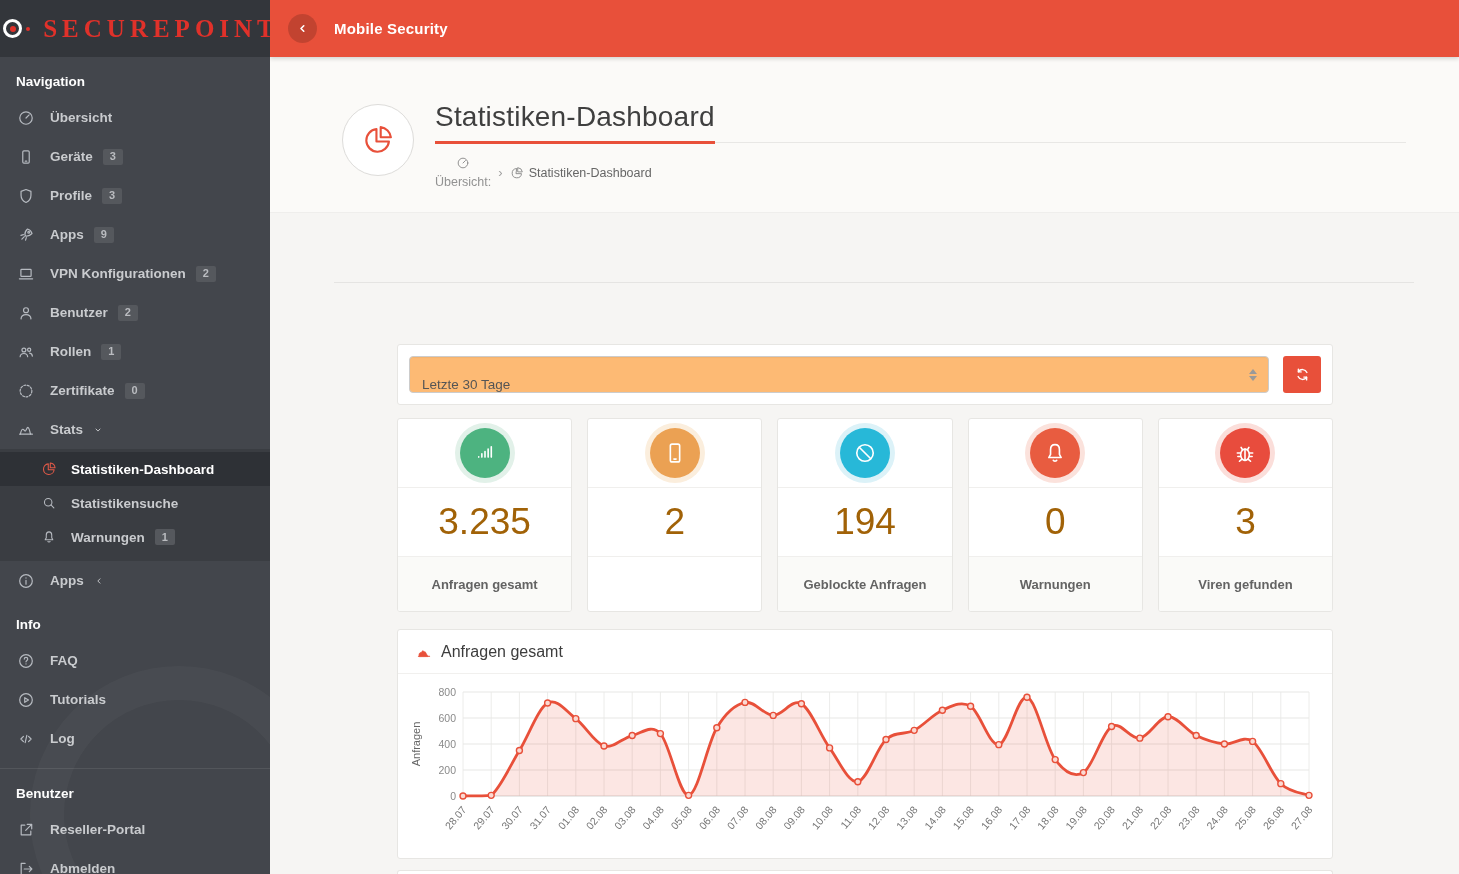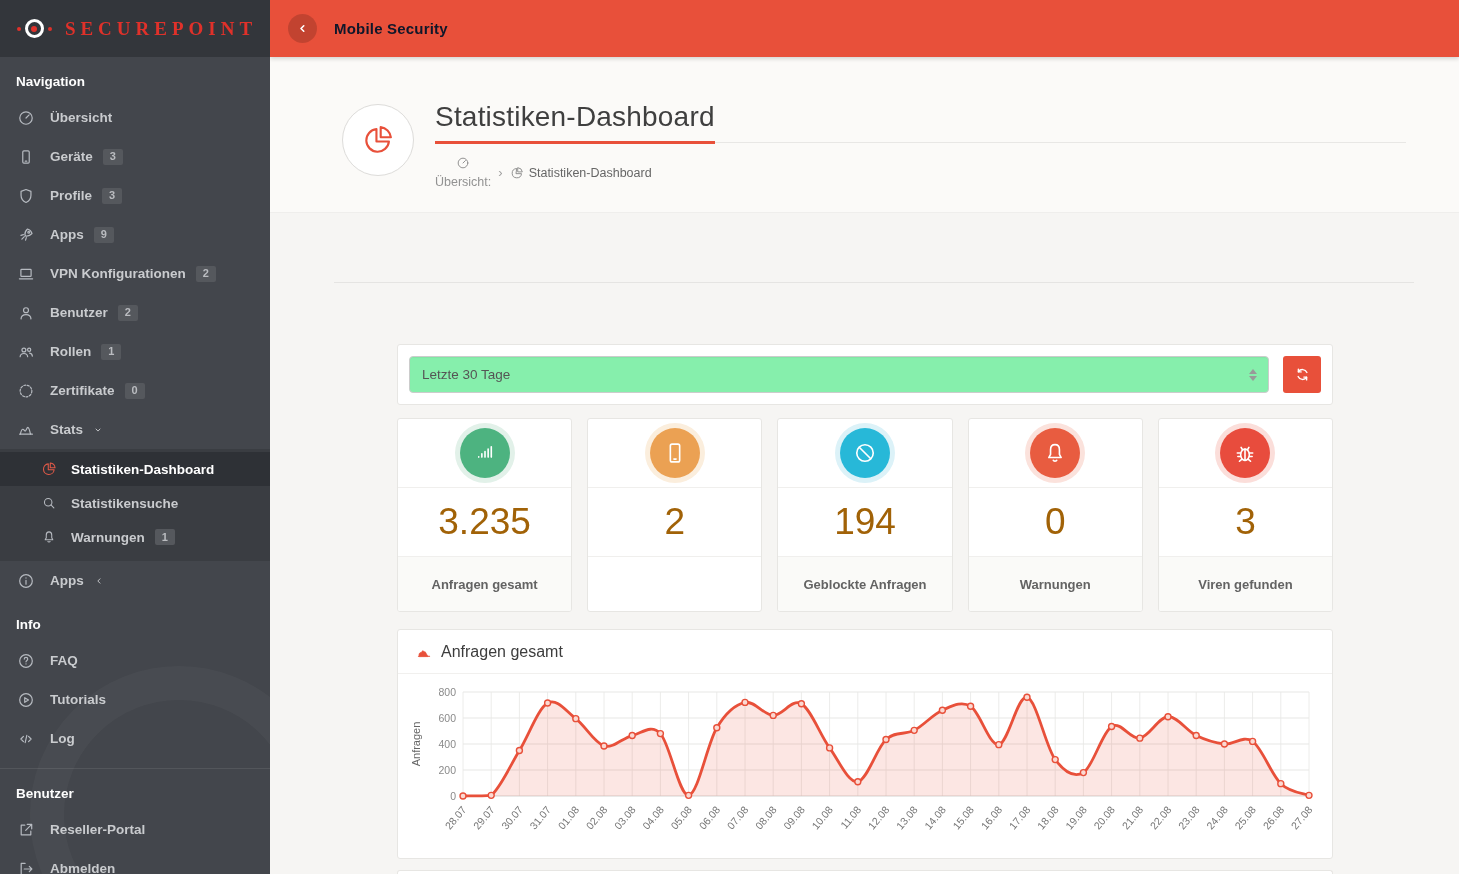--- a/index.html
+++ b/index.html
@@ -9,61 +9,61 @@
     font-family:"Liberation Sans","DejaVu Sans",sans-serif;
     background:#f6f5f3; -webkit-font-smoothing:antialiased;
   }
   
   .sidebar { position:absolute; left:0; top:0; width:270px; height:874px; background:#43464c; overflow:hidden; z-index:5; }
   .logo-band { height:57px; background:#33363b; display:flex; align-items:center; justify-content:center; }
   .logo { display:flex; align-items:center; }
   .logo-dot { width:4px; height:4px; border-radius:50%; background:#e0312a; margin:0 4px; }
   .logo-o { width:19px; height:19px; border:3px solid #fff; border-radius:50%; display:flex; align-items:center; justify-content:center; }
   .logo-o i { width:6px; height:6px; border-radius:50%; background:#e0312a; display:block; }
-  .logo-text { color:#e0312a; font-family:"Liberation Serif","DejaVu Serif",serif; font-size:19px; font-weight:bold; letter-spacing:5px; margin-left:9px; }
+  .logo-text { color:#e0312a; font-family:"Liberation Serif","DejaVu Serif",serif; font-size:25px; font-weight:bold; letter-spacing:5px; margin-left:9px; }
   .sidebar::after { content:''; position:absolute; bottom:-90px; left:30px; width:230px; height:230px; border:34px solid rgba(255,255,255,0.03); border-radius:50%; pointer-events:none; }
   .section-header { padding:17px 16px 9px; color:#fdfdfd; font-size:13.5px; font-weight:bold; }
   .nav-item { height:39px; padding:0 12px 0 17px; display:flex; align-items:center; color:#c9cbce; font-size:13.5px; font-weight:600; cursor:pointer;text-align:right; }
   .nav-icon { width:20px; margin-right:13px; color:#b6bac0; display:flex; align-items:center; }
   .nav-icon svg { width:18px; height:18px; }
   .nav-label { white-space:nowrap; }
   .nav-badge { margin-left:10px; background:#55585d; color:#babcc0; font-size:11px; font-weight:bold; padding:2.5px 7px; border-radius:2px; line-height:1; }
   .nav-chev { margin-left:9px; color:#c0c2c5; display:flex; }
   .nav-chev svg { width:12px; height:12px; }
   .submenu { background:#3a3d42; padding:3px 0 7px; }
   .submenu .nav-item { height:34px; padding-left:41px; }
   .submenu .nav-icon { width:18px; margin-right:12px; }
   .submenu .nav-icon svg { width:16px; height:16px; }
   .nav-item.active { background:#2e3136; color:#ffffff; font-weight:bold; }
   .nav-item.active .nav-icon { color:#e25a48; }
   .side-divider { border-top:1px solid #53565b; margin-top:10px; }
   
   .topbar { position:absolute; left:270px; right:0; top:0; height:57px; background:#e8503a; display:flex; align-items:center; padding:0 18px; box-shadow:0 2px 4px rgba(0,0,0,0.15); z-index:4; }
   .back-btn { width:29px; height:29px; border-radius:50%; background:rgba(0,0,0,0.16); border:none; color:#fff; display:flex; align-items:center; justify-content:center; cursor:pointer; flex:none; }
   .back-btn svg { width:15px; height:15px; stroke-width:2.6; }
-  .topbar-title { color:#0f172a; font-size:15px; font-weight:bold; margin-left:17px; letter-spacing:0.2px; }
+  .topbar-title { color:#ffffff; font-size:15px; font-weight:bold; margin-left:17px; letter-spacing:0.2px; }
   
   .title-band { position:absolute; left:270px; right:0; top:57px; height:156px; background:#fbfaf8; border-bottom:1px solid #efeeec; z-index:3; }
   .page-avatar { position:absolute; left:72px; top:47px; width:72px; height:72px; border:1px solid #dddcda; border-radius:50%; background:#fff; display:flex; align-items:center; justify-content:center; color:#e8503a; }
   .page-avatar svg { width:34px; height:34px; stroke-width:1.5; }
   .title-wrap { position:absolute; left:165px; top:44px; width:971px; }
   .title-rule { border-bottom:1px solid #e8e7e5; }
   h1.page-title { display:inline-block; margin:0 0 -2px 0; padding-bottom:8px; font-size:28px; font-weight:400; color:#3f3f3f; border-bottom:3px solid #e8503a; letter-spacing:0.2px; }
   .breadcrumb { display:flex; align-items:center; gap:6px; margin-top:13px; font-size:12.5px; color:#929292; }
   .crumb-icon { display:flex; color:#8a8a8a; }
   .crumb-icon svg { width:14px; height:14px; }
   .crumb-sep { color:#a0a0a0; font-size:13px; padding:0 1px; }
   .crumb-current { color:#666; }
   
   .content { position:absolute; left:270px; right:0; top:213px; bottom:0; background:#f6f5f3; overflow:hidden; z-index:2; }
   .content-divider { margin:69px 45px 0 64px; border:none; border-top:1px solid #e5e4e2; }
   .column { width:936px; margin:61px 0 0 127px; }
   .panel { background:#fff; border:1px solid #e7e6e3; border-radius:3px; }
   .filter-panel { padding:11px; display:flex; align-items:center; gap:14px; }
-  .select-box { flex:1; height:37px; border:1px solid #cccccc; border-radius:4px; background:#86efac; display:flex; align-items:center; padding:0 30px 0 12px; color:#555; font-size:13.5px; position:relative; box-shadow:inset 0 1px 1px rgba(0,0,0,0.04); cursor:pointer; }
+  .select-box { flex:1; height:37px; border:1px solid #cccccc; border-radius:4px; background:#fdba74; display:flex; align-items:flex-end; padding:0 30px 0 12px; color:#555; font-size:13.5px; position:relative; box-shadow:inset 0 1px 1px rgba(0,0,0,0.04); cursor:pointer; }
   .stepper { position:absolute; right:11px; top:50%; transform:translateY(-50%); display:flex; flex-direction:column; gap:2px; }
   .stepper i { display:block; width:0; height:0; border-left:4px solid transparent; border-right:4px solid transparent; }
   .stepper .up { border-bottom:5px solid #999; }
   .stepper .down { border-top:5px solid #999; }
   .refresh-btn { width:38px; height:37px; flex:none; background:#e8503a; border:none; border-radius:3px; color:#fff; display:flex; align-items:center; justify-content:center; cursor:pointer; }
   .refresh-btn svg { width:17px; height:17px; stroke-width:2; }
   
   .cards-row { display:flex; gap:15px; margin-top:13px; }
   .stat-card { flex:1; background:#fff; border:1px solid #e7e6e3; border-radius:3px; text-align:center; overflow:hidden; }
   .card-icon-sec { height:69px; display:flex; align-items:center; justify-content:center; border-bottom:1px solid #f0efed; }

